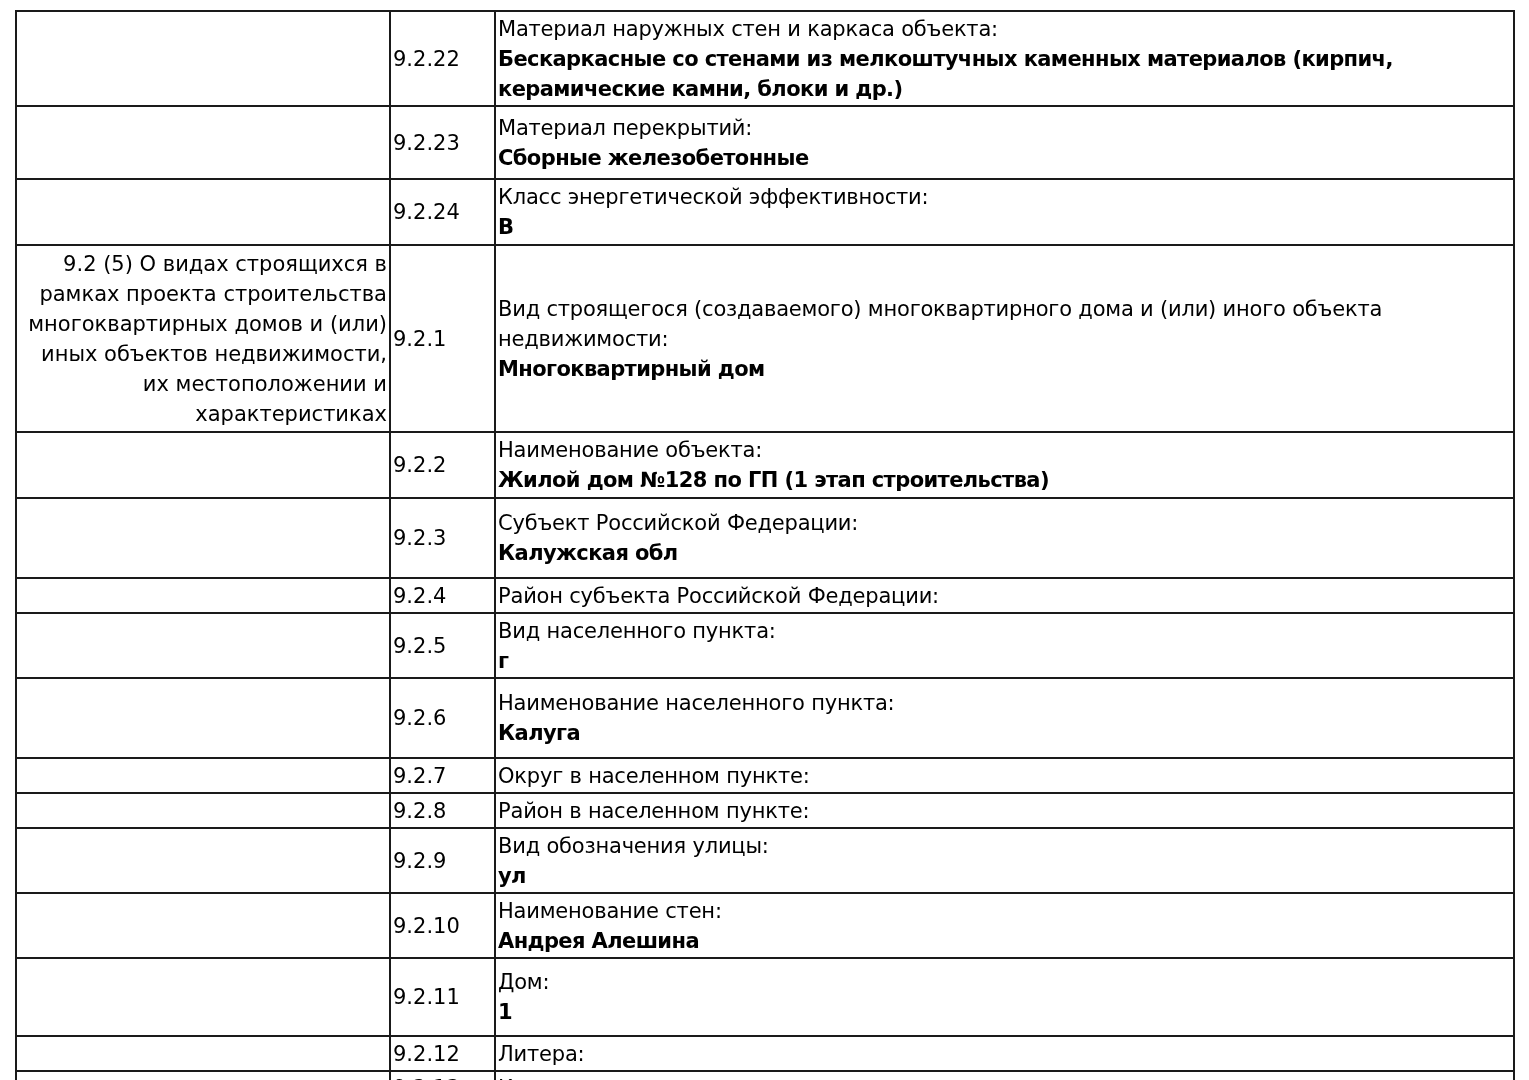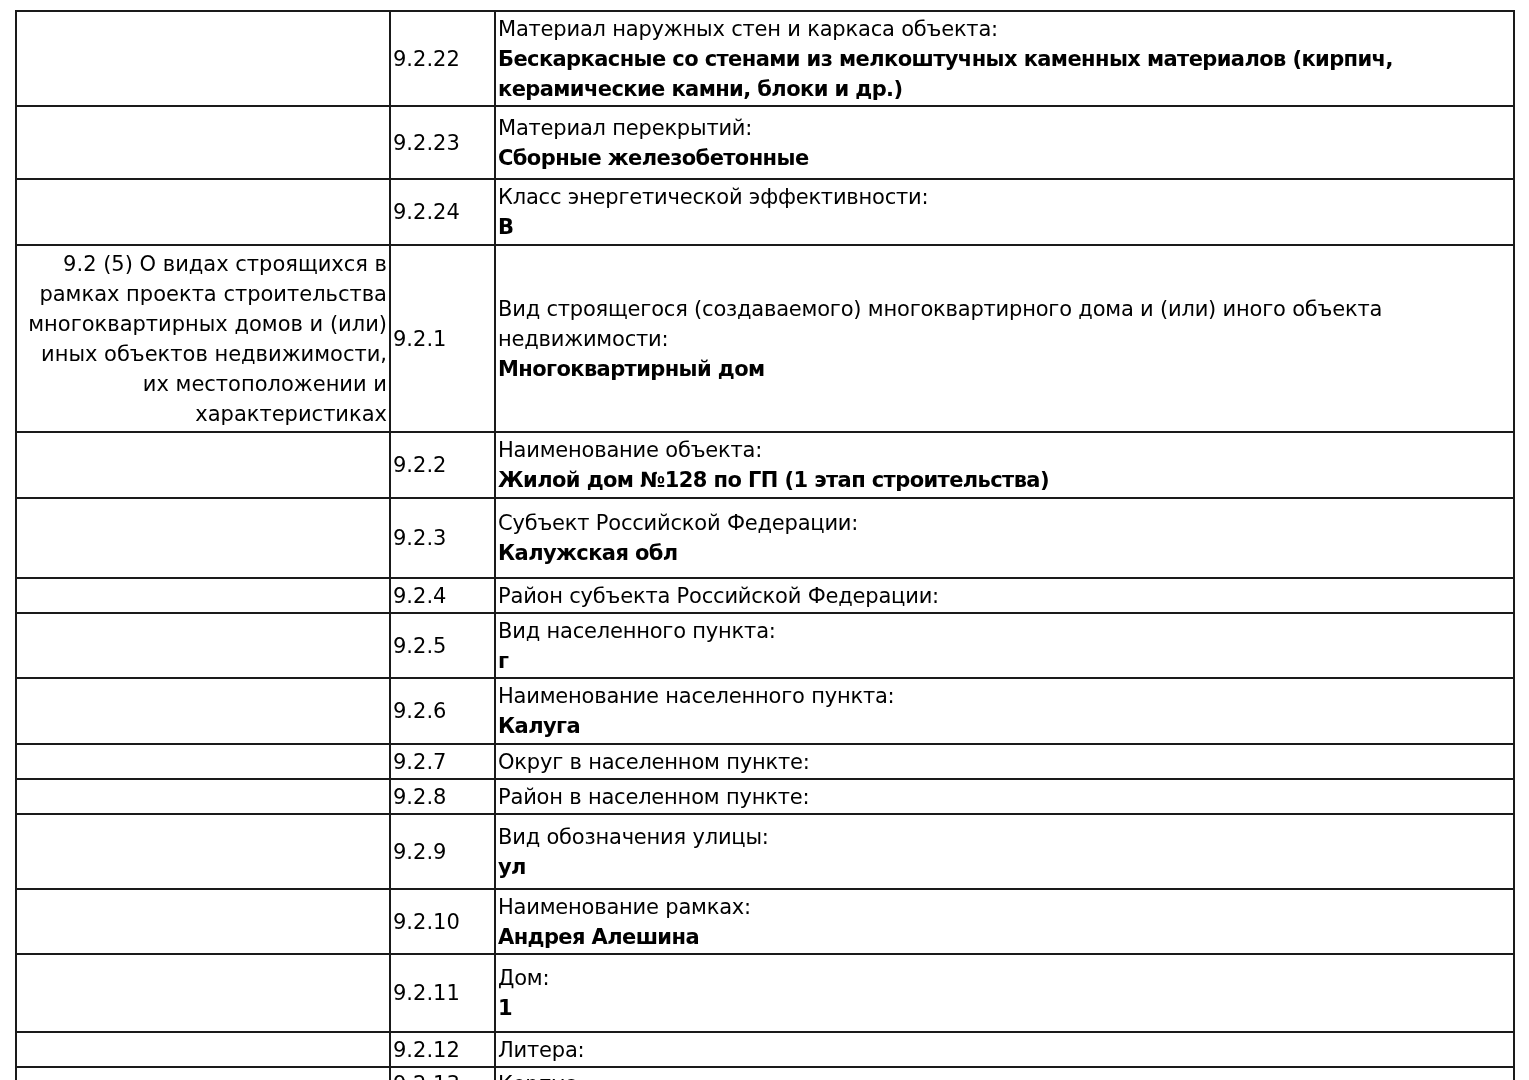--- a/index.html
+++ b/index.html
@@ -105,21 +105,21 @@
       </td>
     </tr>
     <tr style="height:65px">
       <td></td>
       <td class="num">9.2.5</td>
       <td>
         <span class="label">Вид населенного пункта:</span>
         <span class="value">г</span>
       </td>
     </tr>
-    <tr style="height:66px">
+    <tr style="height:80px">
       <td></td>
       <td class="num">9.2.6</td>
       <td>
         <span class="label">Наименование населенного пункта:</span>
         <span class="value">Калуга</span>
       </td>
     </tr>
     <tr style="height:35px">
       <td></td>
       <td class="num">9.2.7</td>
@@ -127,33 +127,33 @@
         <span class="label">Округ в населенном пункте:</span>
       </td>
     </tr>
     <tr style="height:35px">
       <td></td>
       <td class="num">9.2.8</td>
       <td>
         <span class="label">Район в населенном пункте:</span>
       </td>
     </tr>
-    <tr style="height:75px">
+    <tr style="height:65px">
       <td></td>
       <td class="num">9.2.9</td>
       <td>
         <span class="label">Вид обозначения улицы:</span>
         <span class="value">ул</span>
       </td>
     </tr>
     <tr style="height:65px">
       <td></td>
       <td class="num">9.2.10</td>
       <td>
-        <span class="label">Наименование рамках:</span>
+        <span class="label">Наименование стен:</span>
         <span class="value">Андрея Алешина</span>
       </td>
     </tr>
     <tr style="height:78px">
       <td></td>
       <td class="num">9.2.11</td>
       <td>
         <span class="label">Дом:</span>
         <span class="value">1</span>
       </td>

